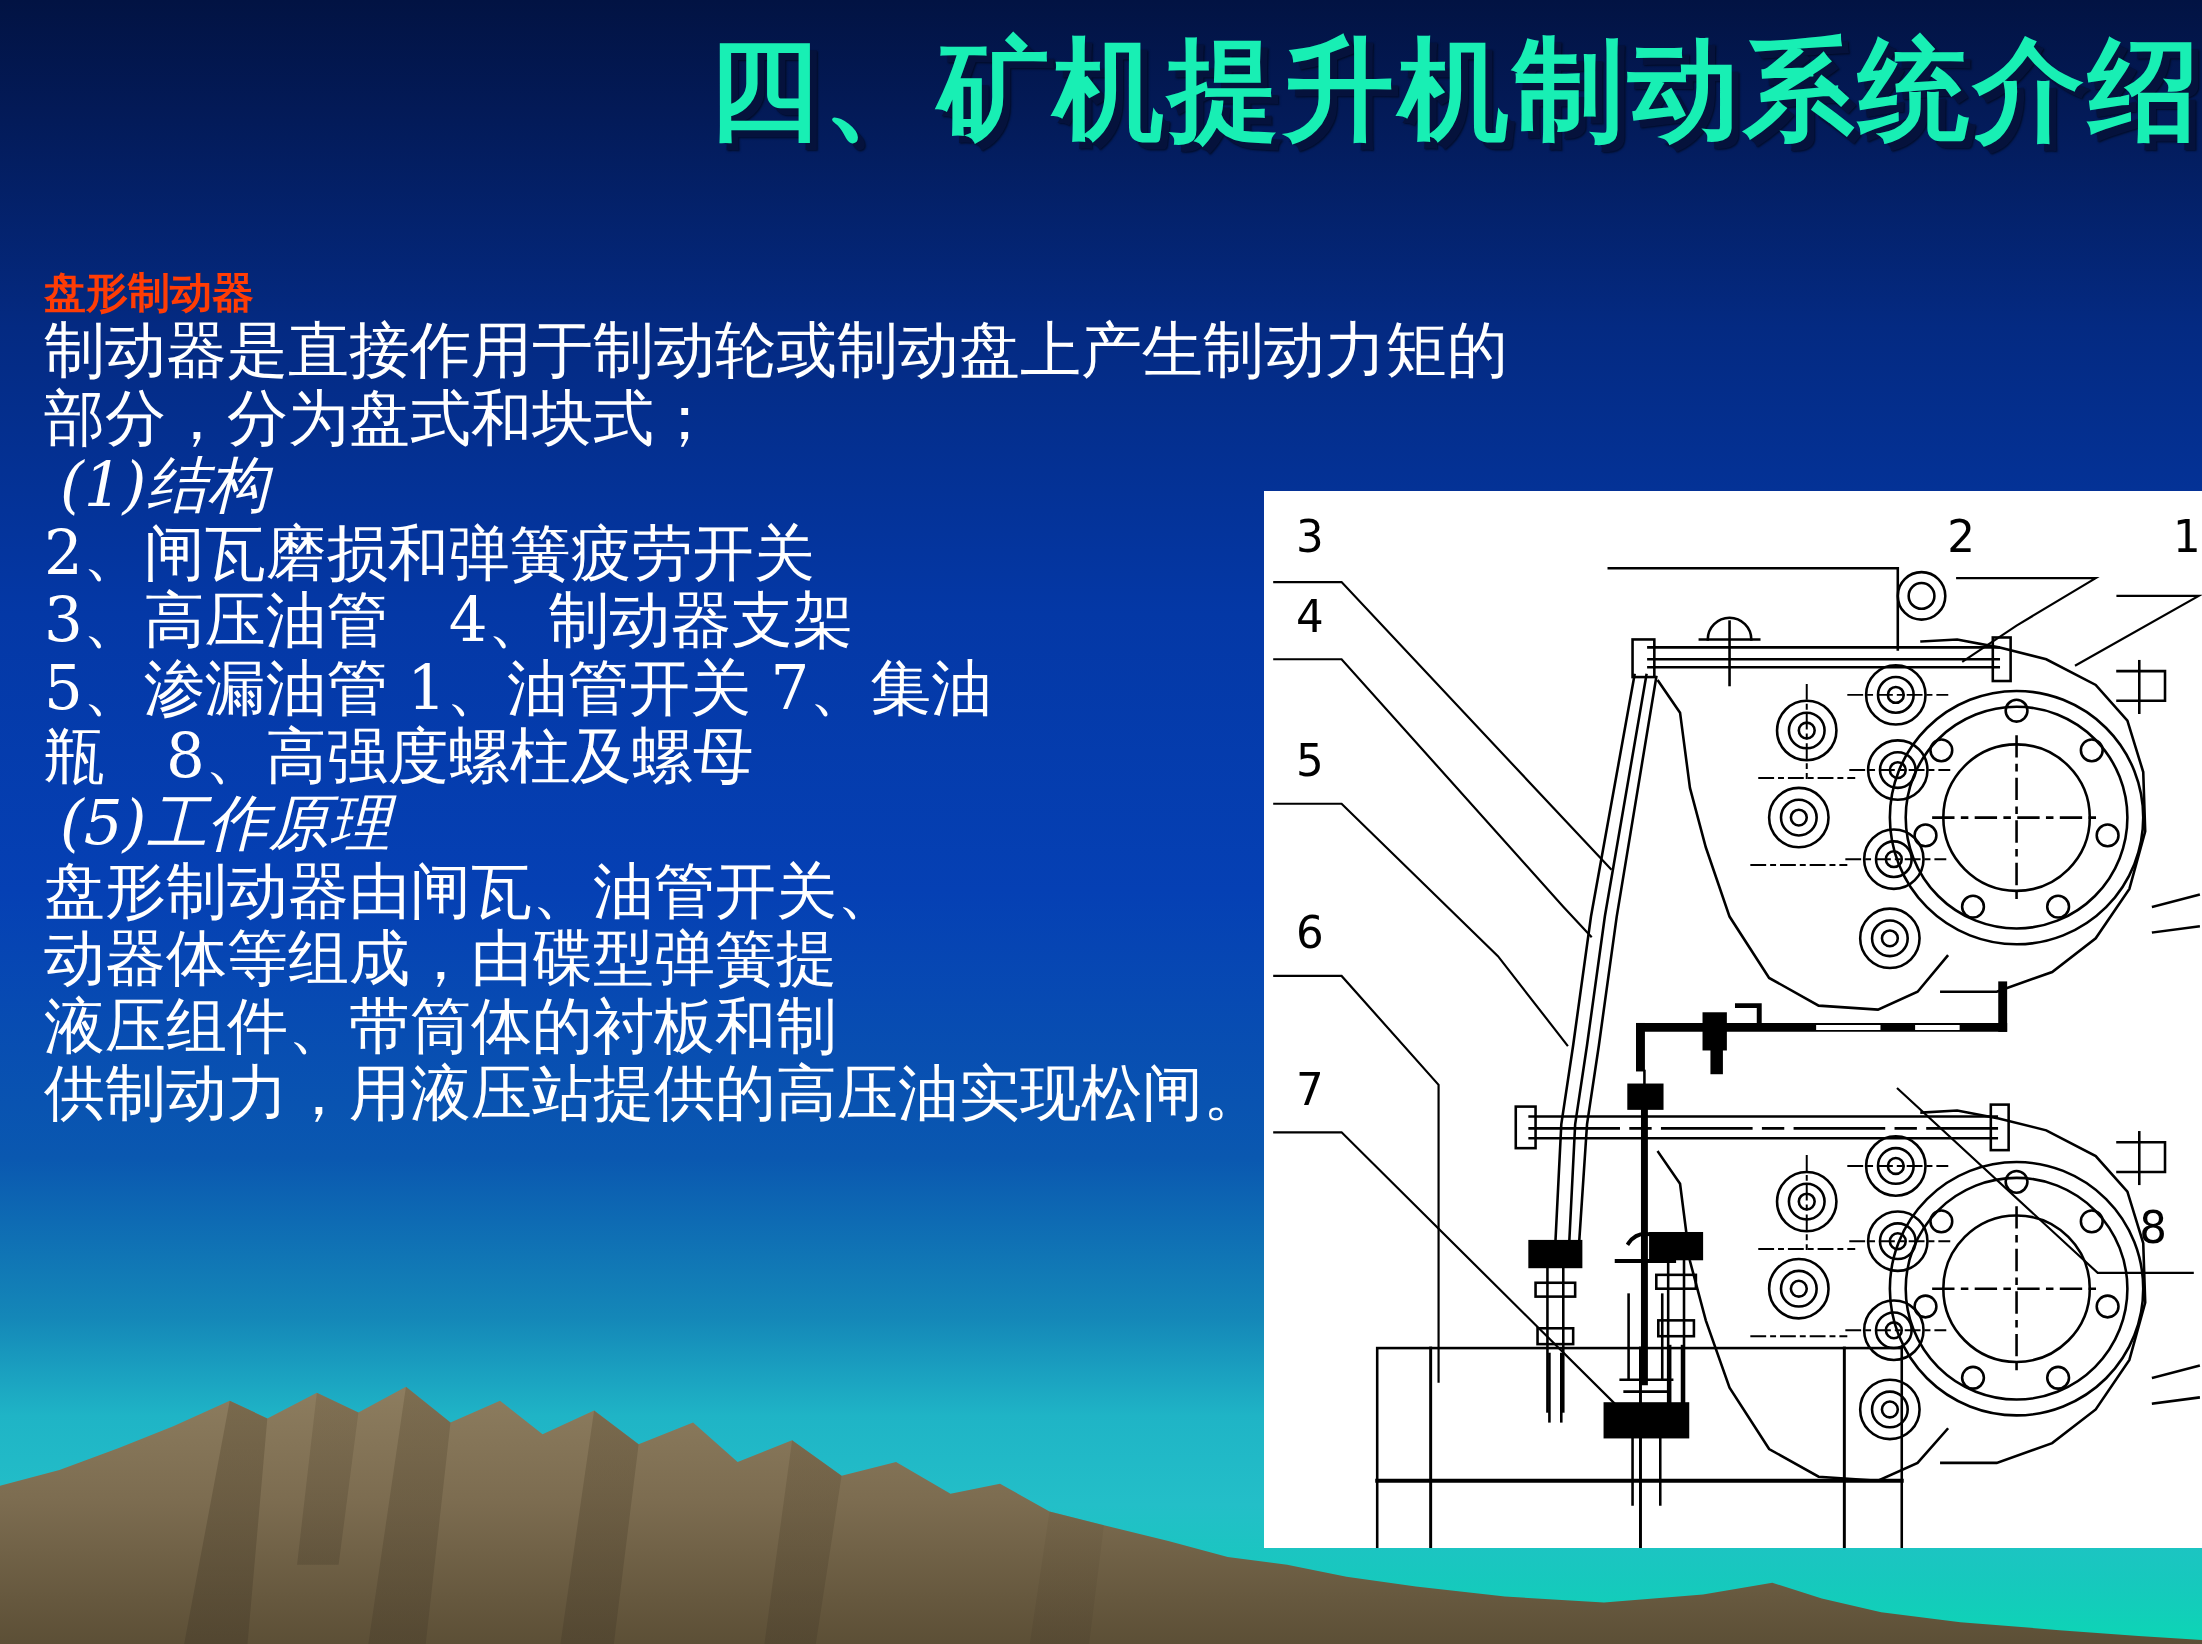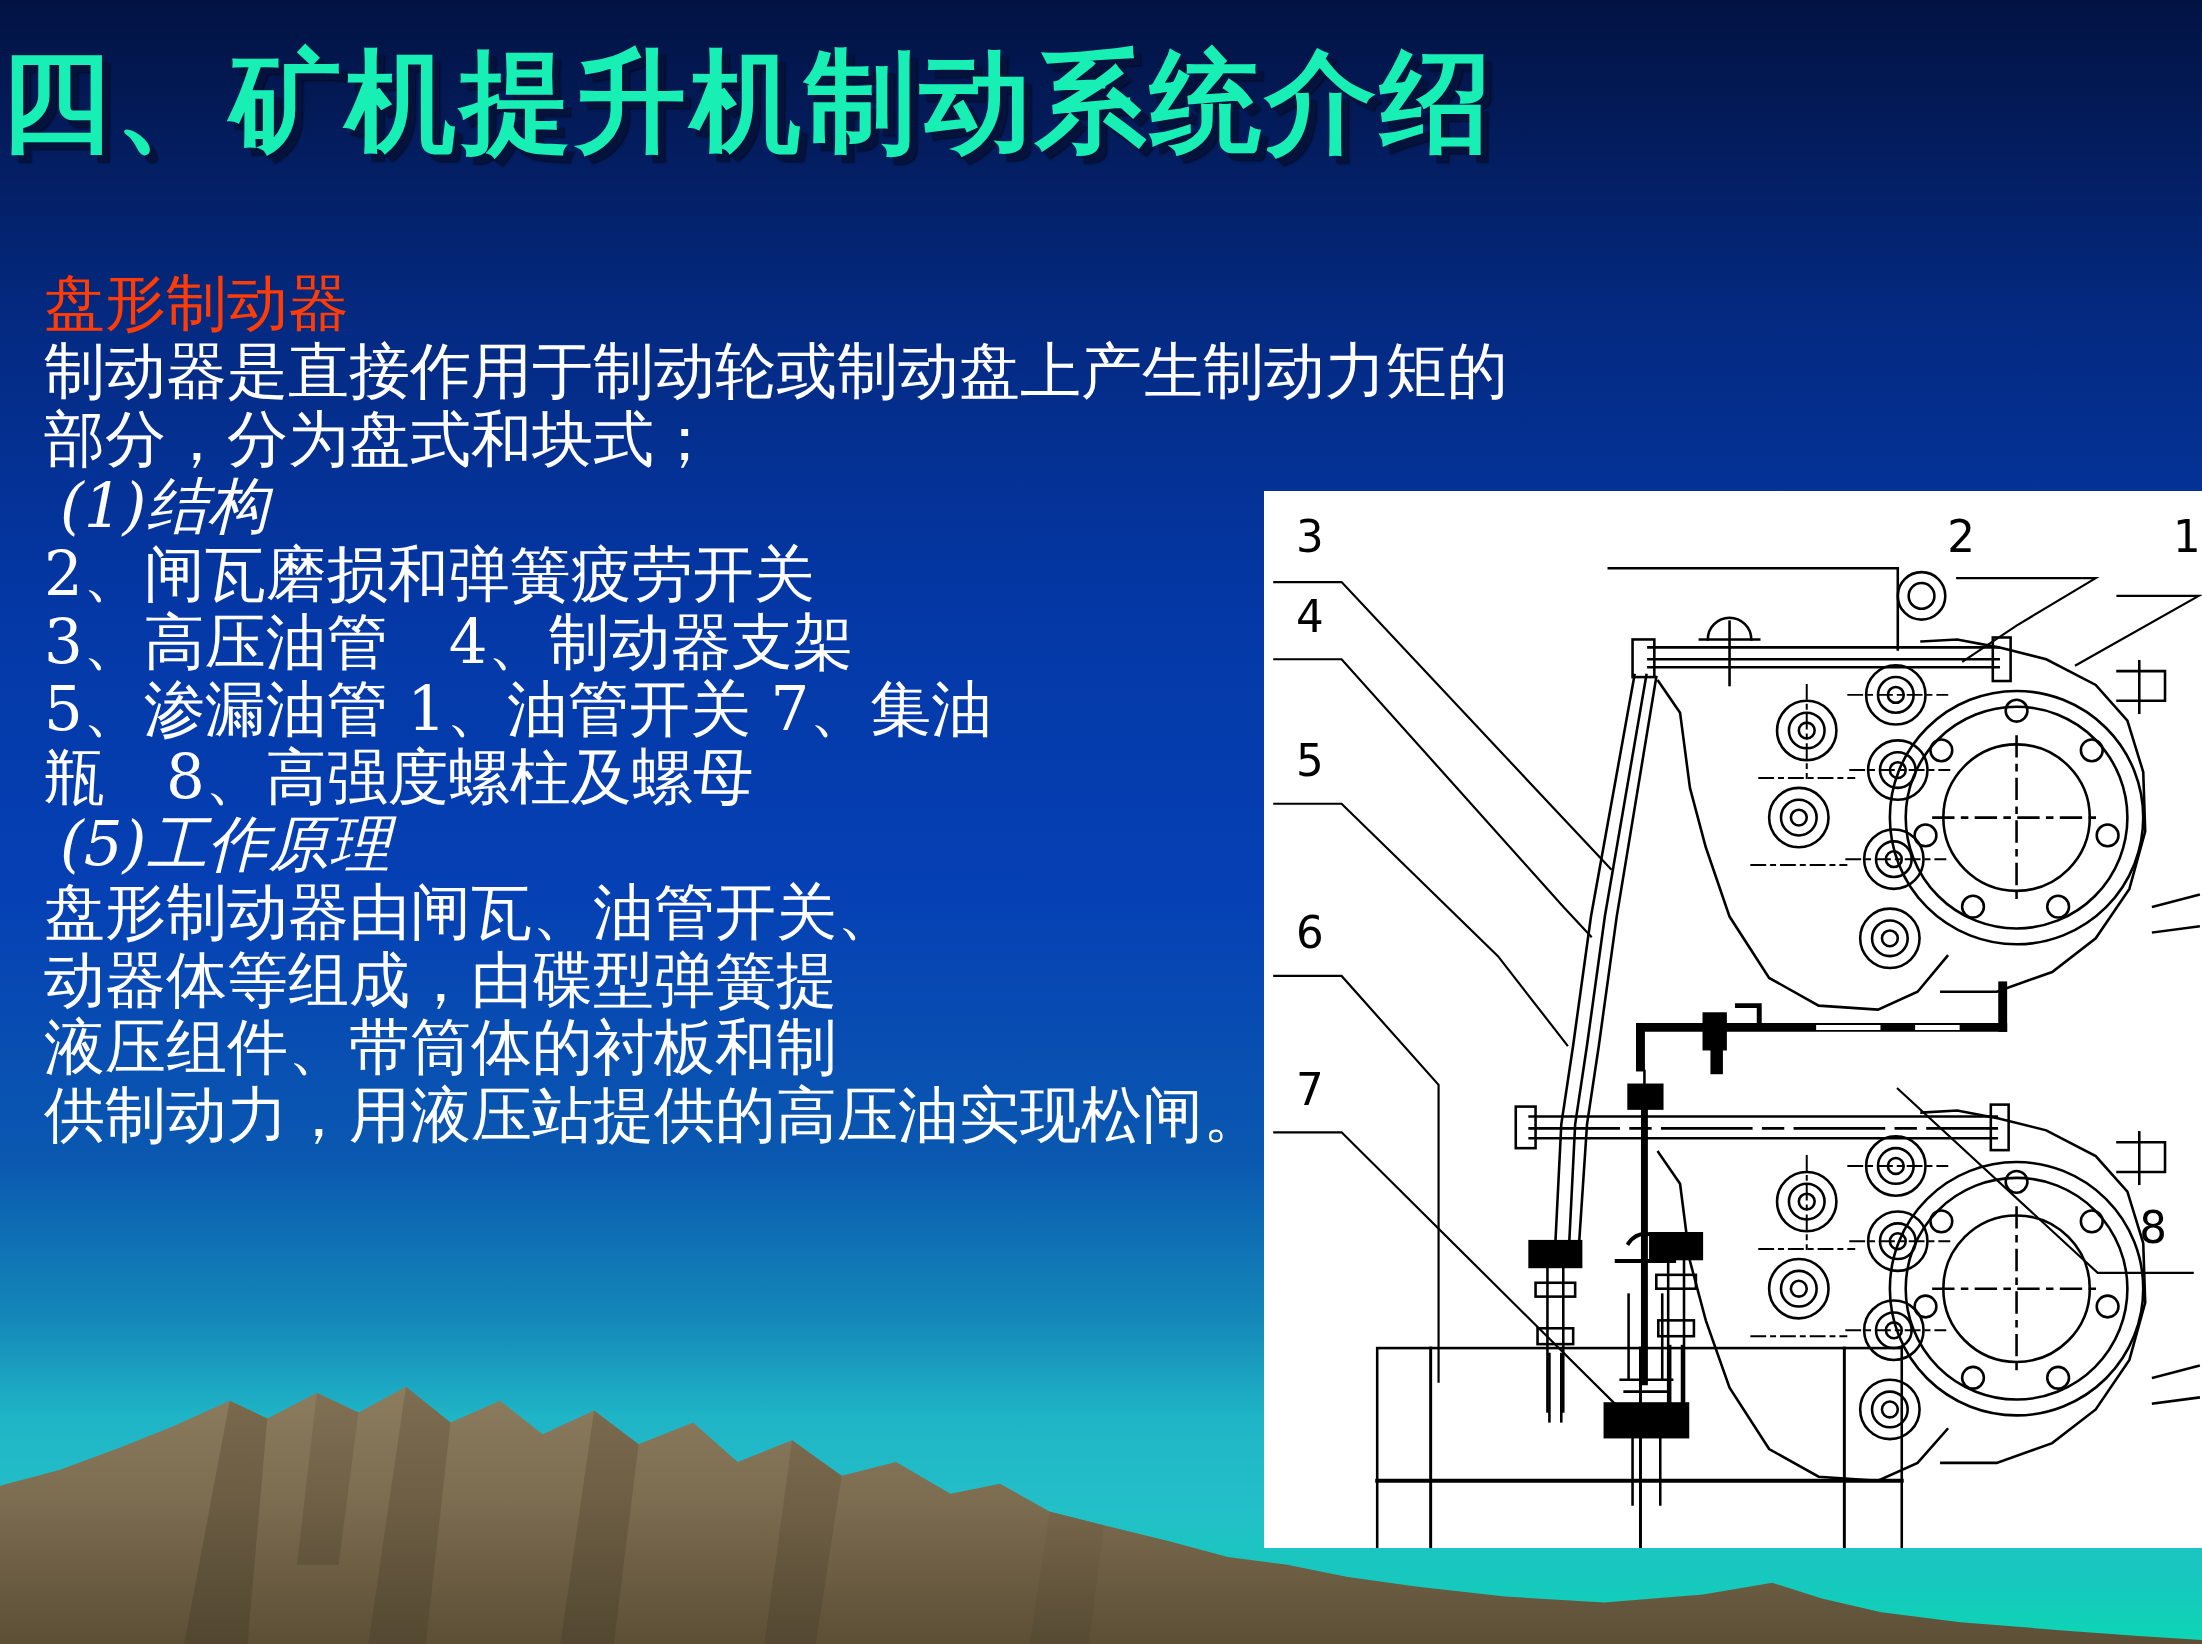--- a/index.html
+++ b/index.html
@@ -33,24 +33,24 @@
     left: 0;
     bottom: 0;
     width: 2203px;
     height: 277px;
     pointer-events: none;
   }
 
   
   .title {
     position: absolute;
-    top: 36px;
+    top: 24px;
     left: 0;
     width: 2203px;
-    text-align: left;
+    text-align: right;
     font-size: 111px;
     line-height: 1.18;
     font-weight: 700;
     color: #18efb4;
     letter-spacing: 4px;
     text-shadow: 7px 7px 0 #05123c, 8px 8px 2px rgba(0,0,0,.55);
     white-space: nowrap;
   }
 
   
@@ -63,22 +63,22 @@
     line-height: 1.108;
     color: #ffffff;
     letter-spacing: 0px;
   }
   .ln {
     display: block;
     white-space: pre;
   }
   .red-head {
     color: #ff3c05;
-    font-weight: 400;
-    font-size: 61px;
+    font-weight: 700;
+    font-size: 42px;
     line-height: 1.12;
   }
   .indent1 { padding-left: 16px; font-style: italic; }
 
   
   .diagram-panel {
     position: absolute;
     left: 1264px;
     top: 491px;
     width: 939px;

